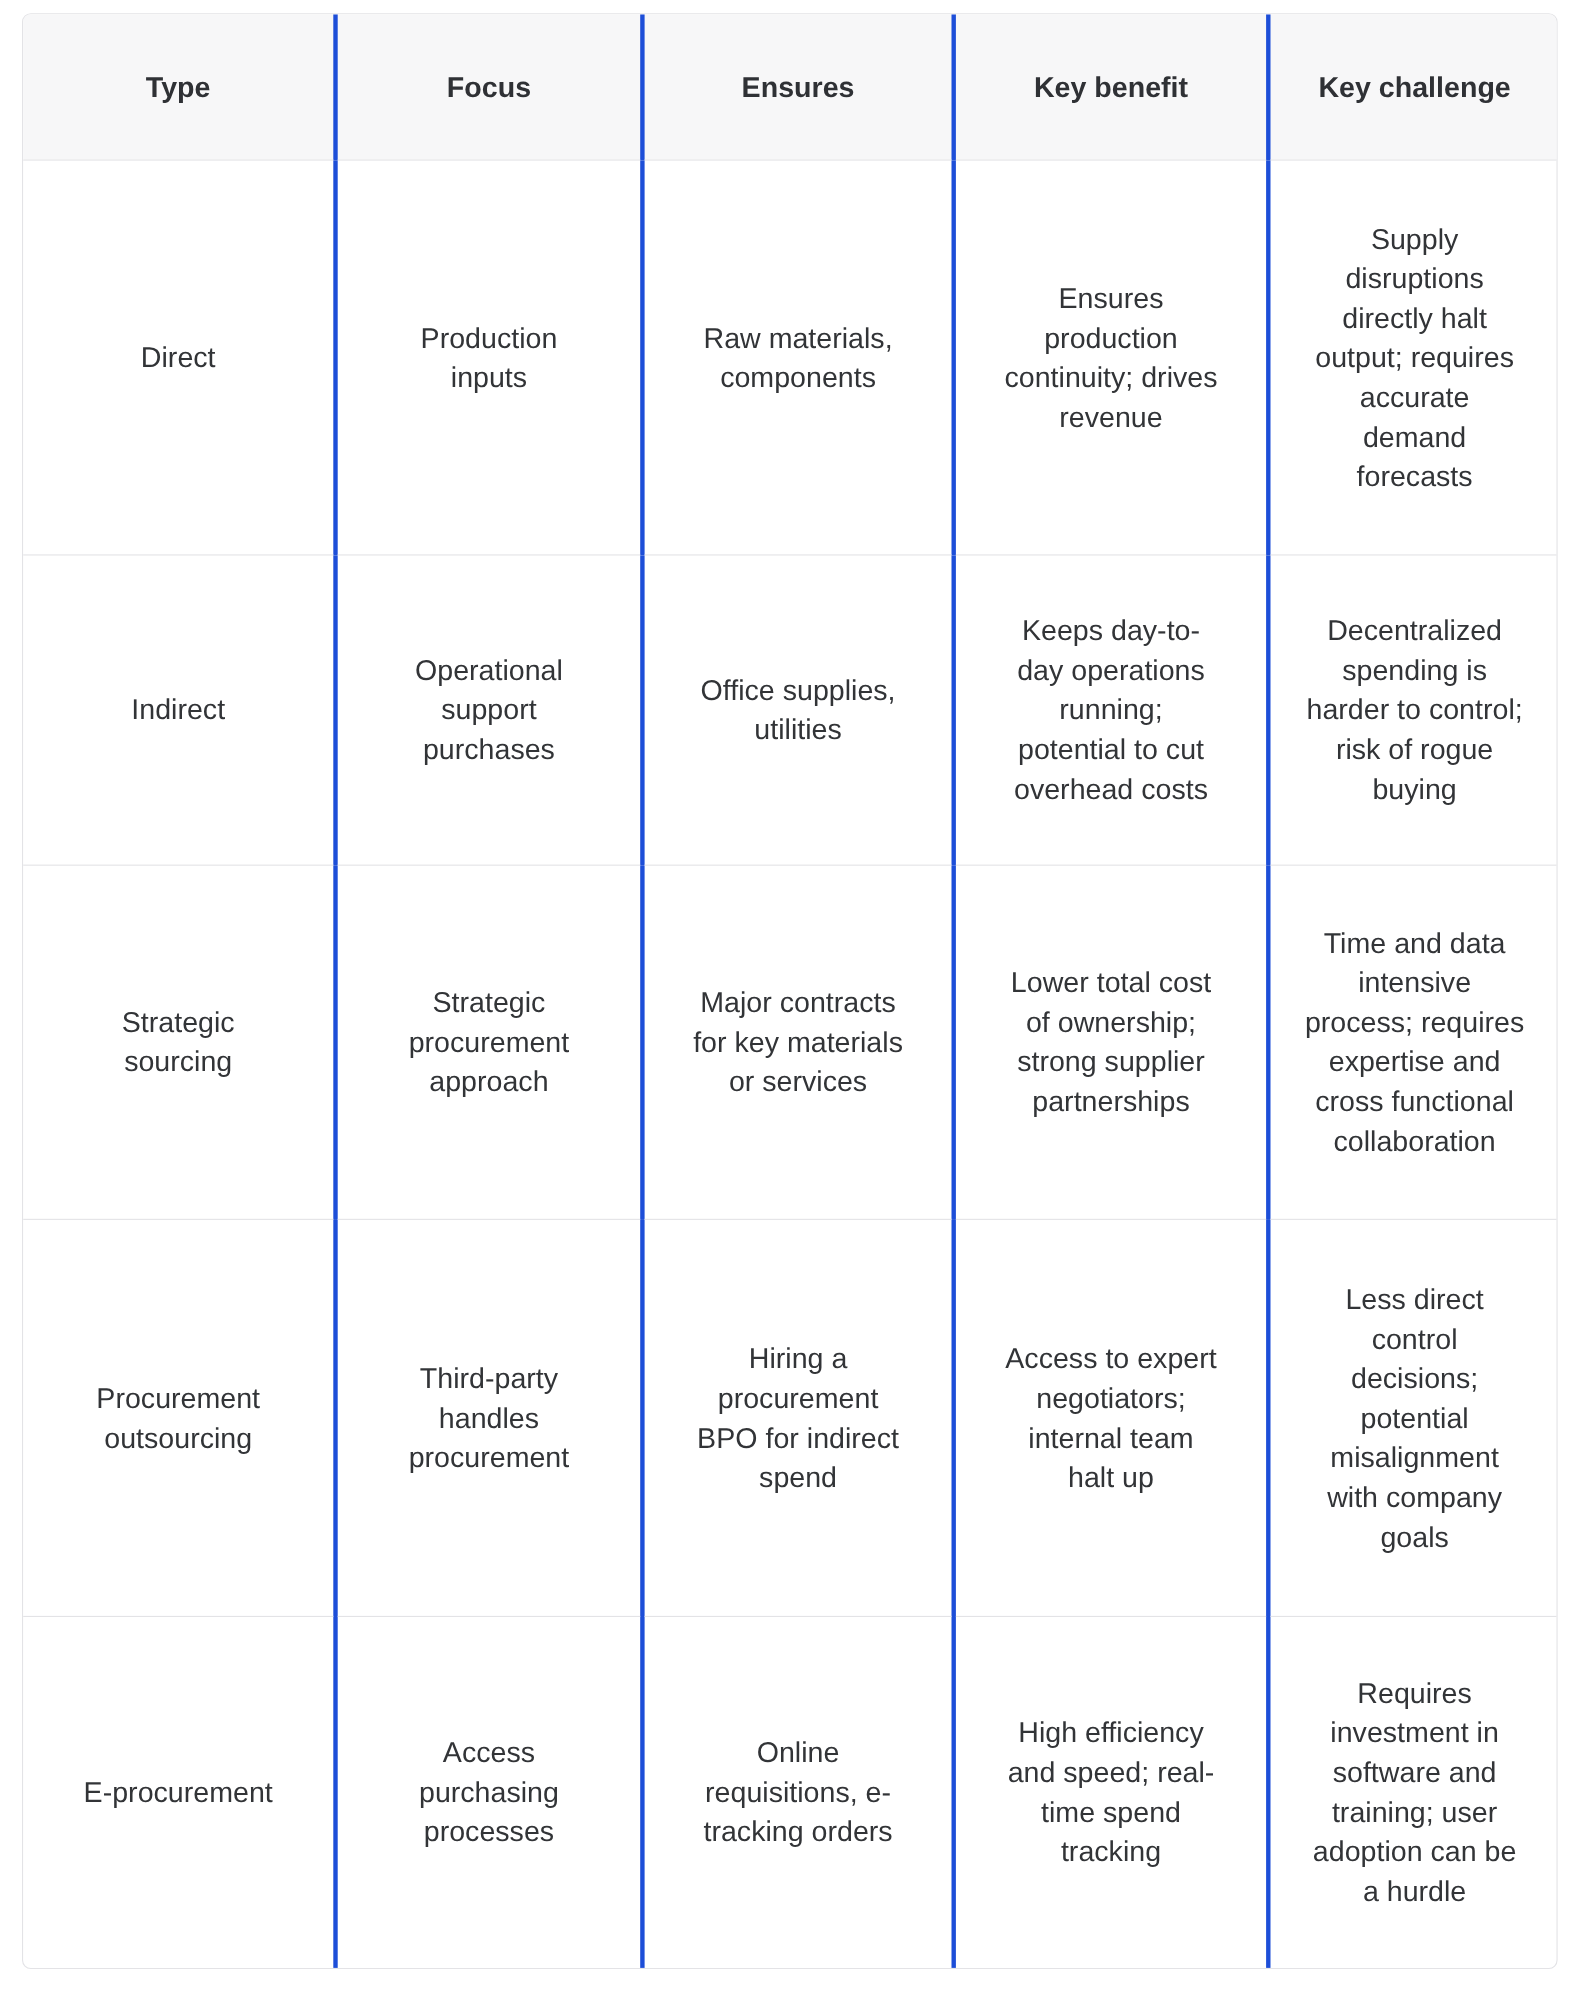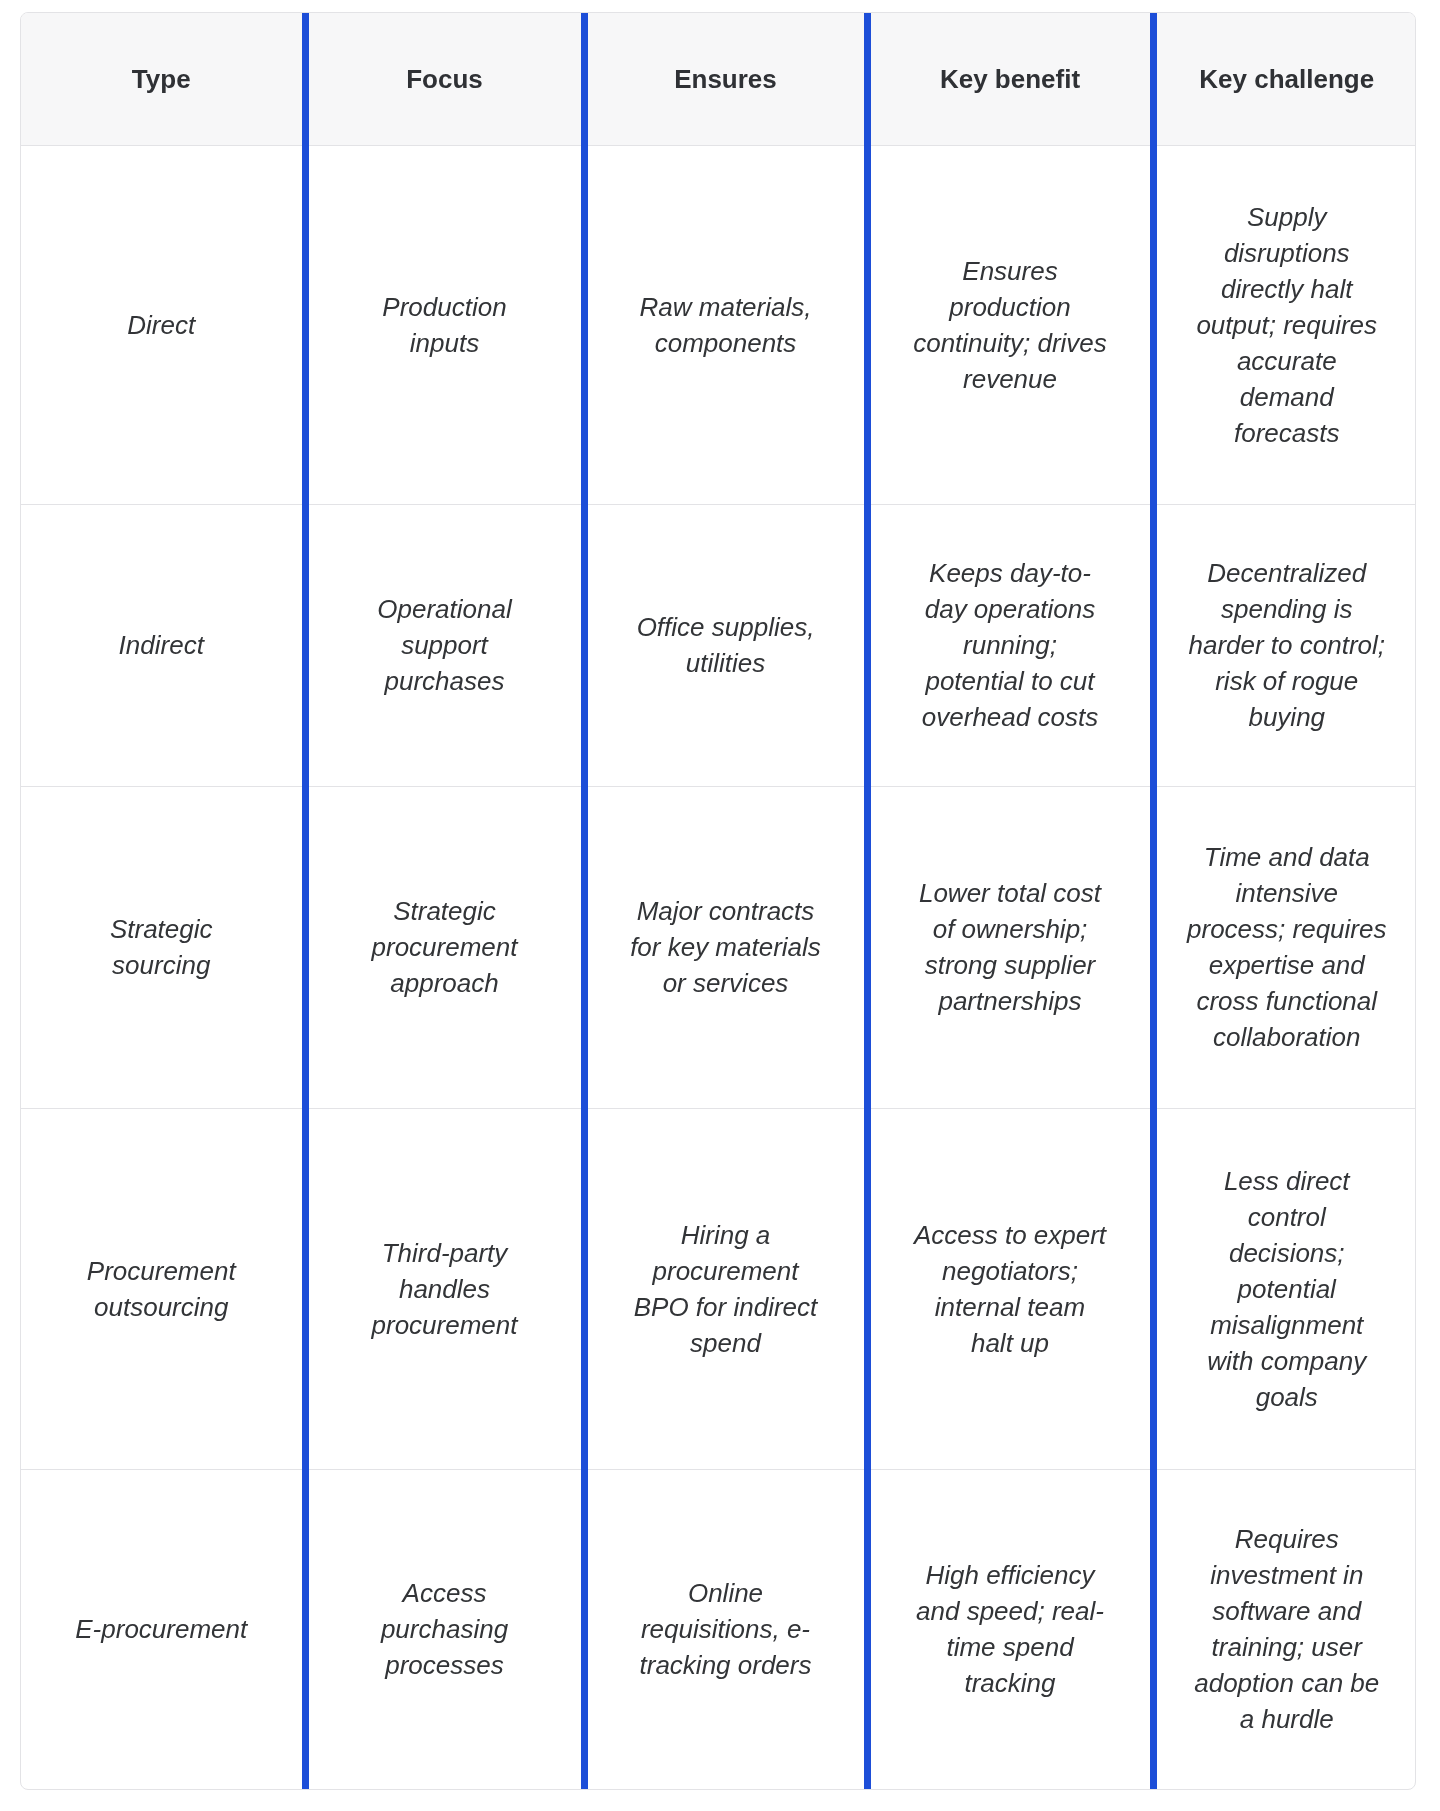--- a/index.html
+++ b/index.html
@@ -29,21 +29,21 @@
     width: 1396px;
     border-collapse: collapse;
     color: #323437;
   }
   col.c0 { width: 284px; }
   col.c1 { width: 279px; }
   col.c2 { width: 283px; }
   col.c3 { width: 286px; }
   col.c4 { width: 264px; }
   th, td {
-    border-right: 7px solid #1d4ed8;
+    border-right: 4px solid #1d4ed8;
     border-bottom: 1px solid #e3e3e6;
     text-align: center;
     vertical-align: middle;
     padding: 10px 20px;
     box-sizing: border-box;
     white-space: pre-line;
     font-size: 26px;
     line-height: 36px;
   }
   th:last-child, td:last-child { border-right: none; }
@@ -52,21 +52,21 @@
     background: #f7f7f8;
     font-weight: 600;
     color: #2f3135;
   }
   tr.hr  { height: 132px; }
   tr.r0  { height: 359px; }
   tr.r1  { height: 282px; }
   tr.r2  { height: 322px; }
   tr.r3  { height: 361px; }
   tr.r4  { height: 320px; }
-  td { font-weight: 400; font-style: italic; }
+  td { font-weight: 400; }
 </style>
 </head>
 <body>
 
 <div class="table-wrap">
   <table class="cmp">
     <colgroup>
       <col class="c0">
         <col class="c1">
         <col class="c2">

